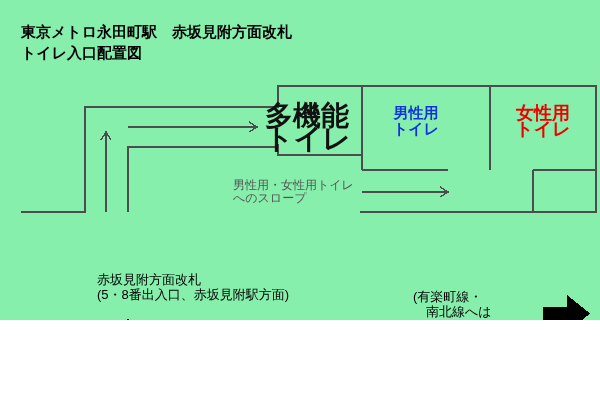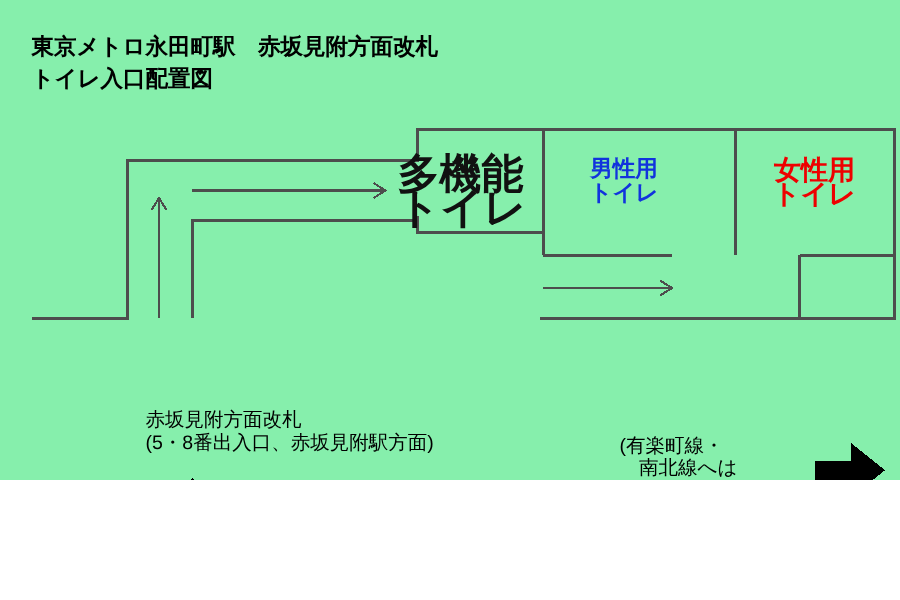--- a/index.html
+++ b/index.html
@@ -62,20 +62,22 @@
 トイレ入口配置図</div>
 
 
   <div class="abs room room-mf">多機能
 トイレ</div>
   <div class="abs room room-mens">男性用
 トイレ</div>
   <div class="abs room room-womens">女性用
 トイレ</div>
 
+  <div class="abs ramp-mw">男性用・女性用トイレ
+へのスロープ</div>
 
   <div class="abs gate-label">赤坂見附方面改札
 (5・8番出入口、赤坂見附駅方面)</div>
 
   <div class="abs platform-detail">(有楽町線・
 　南北線へは
 　半蔵門線
 　ホーム経由)</div>
 
 </div>

